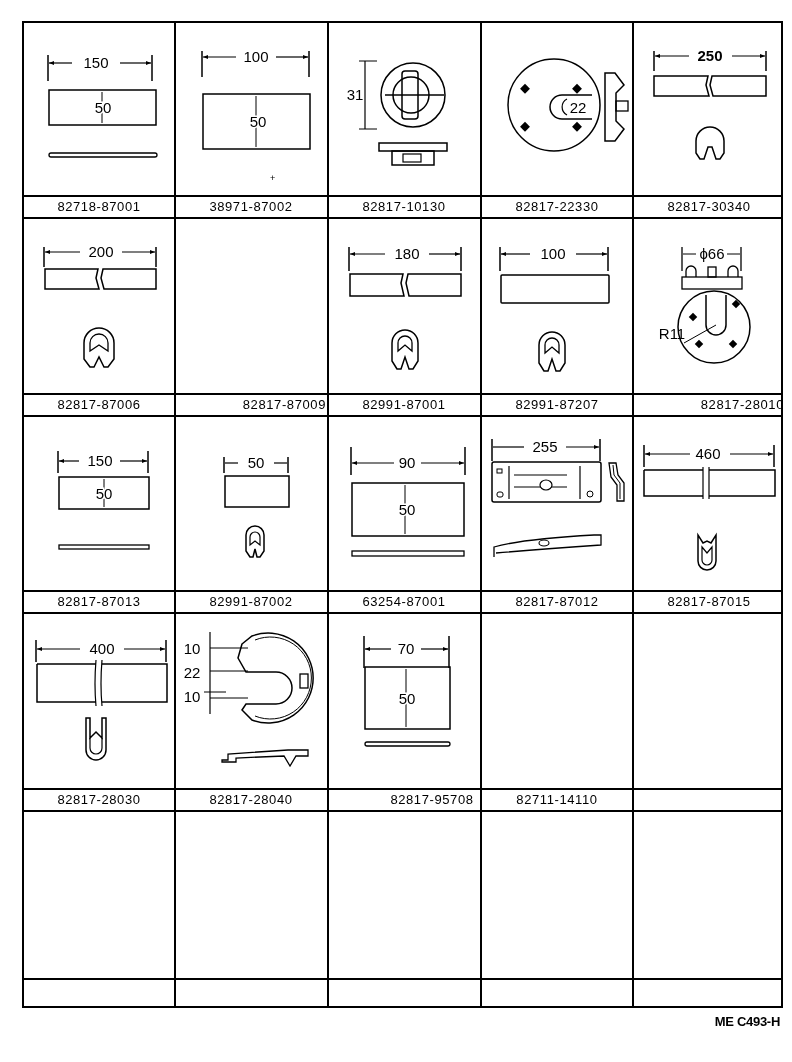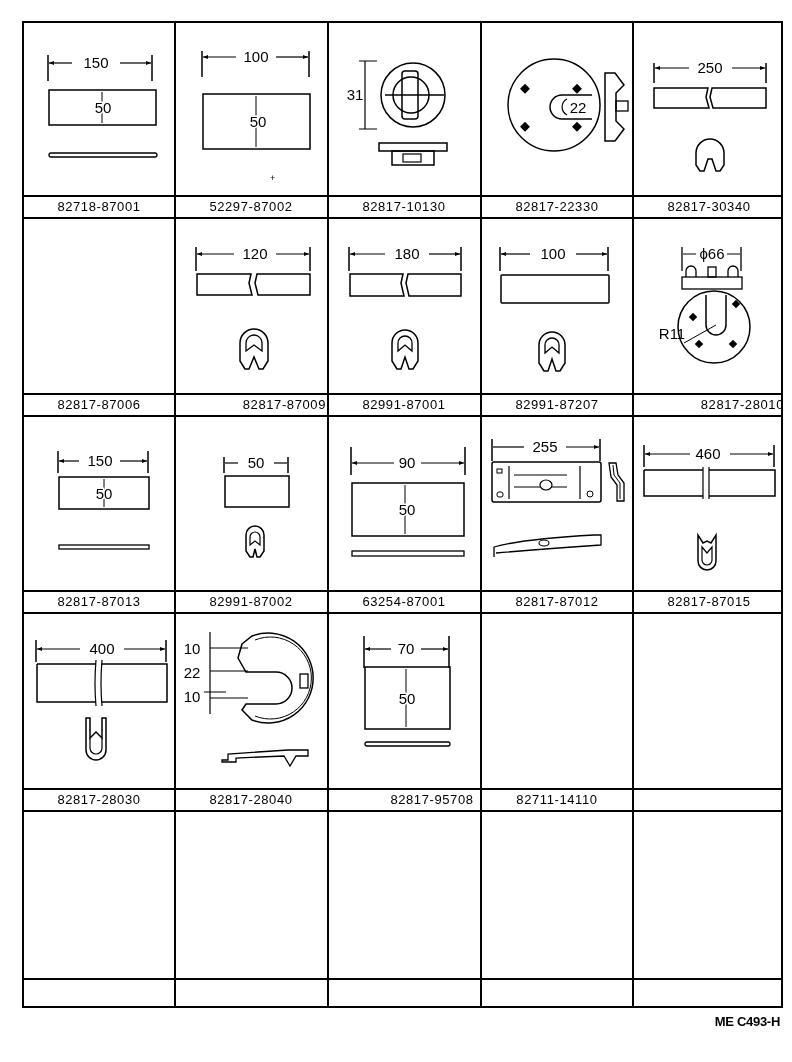--- a/index.html
+++ b/index.html
@@ -89,54 +89,54 @@
       <rect x="92" y="62" width="7" height="7" fill="#000" transform="rotate(45 95 65)"></rect>
       <rect x="40" y="100" width="7" height="7" fill="#000" transform="rotate(45 43 103)"></rect>
       <rect x="92" y="100" width="7" height="7" fill="#000" transform="rotate(45 95 103)"></rect>
       <path d="M110 72 L80 72 A12 12 0 0 0 80 96 L110 96" fill="none" stroke="#000" stroke-width="1.5"></path>
       <path d="M85 76 A9 9 0 0 0 85 92" fill="none" stroke="#000" stroke-width="1.2"></path>
       <text x="96" y="90" font-size="15" text-anchor="middle">22</text>
       <path d="M123 50 L133 50 L142 62 L134 70 L134 98 L142 106 L133 118 L123 118 Z" fill="none" stroke="#000" stroke-width="1.5"></path>
       <rect x="134" y="78" width="12" height="10" fill="none" stroke="#000" stroke-width="1.3"></rect>
     </svg>
   </div>
-  <div class="cell" style="left:610px;top:12px;width:151px;height:152px;">
+  <div class="cell" style="left:610px;top:0;width:151px;height:152px;font-weight:bold;">
     <svg width="151" height="172">
       <line x1="20" y1="28" x2="20" y2="48" stroke="#000" stroke-width="1.5"></line>
       <line x1="132" y1="28" x2="132" y2="48" stroke="#000" stroke-width="1.5"></line>
       <line x1="21" y1="33" x2="55" y2="33" stroke="#000" stroke-width="1.2"></line>
       <line x1="98" y1="33" x2="131" y2="33" stroke="#000" stroke-width="1.2"></line>
       <polygon points="21,33 26,31 26,35" fill="#000"></polygon>
         <polygon points="131,33 126,31 126,35" fill="#000"></polygon>
       <text x="76" y="38" font-size="15" text-anchor="middle">250</text>
       <path d="M20 53 L74 53 L72 62 L75 73 L20 73 Z" fill="none" stroke="#000" stroke-width="1.5"></path>
       <path d="M78 53 L132 53 L132 73 L79 73 L76 62 Z" fill="none" stroke="#000" stroke-width="1.5"></path>
       <path d="M66 136 L62 130 L62 118 A14 14 0 0 1 90 118 L90 130 L86 136 L82 136 L78 124 L74 124 L70 136 Z" fill="none" stroke="#000" stroke-width="1.5"></path>
     </svg>
   </div>
 
   <div class="label" style="left:0;top:176px;">82718-87001</div>
-  <div class="label" style="left:152px;top:176px;">52297-87002</div>
+  <div class="label" style="left:152px;top:176px;">38971-87002</div>
   <div class="label" style="left:305px;top:176px;">82817-10130</div>
   <div class="label" style="left:458px;top:176px;">82817-22330</div>
   <div class="label" style="left:610px;top:176px;">82817-30340</div>
 
-  <div class="cell" style="left:152px;top:196px;width:151px;height:174px;">
-    <svg width="151" height="174">
-      <line x1="20" y1="28" x2="20" y2="52" stroke="#000" stroke-width="1.5"></line>
-      <line x1="134" y1="28" x2="134" y2="52" stroke="#000" stroke-width="1.5"></line>
-      <line x1="21" y1="35" x2="58" y2="35" stroke="#000" stroke-width="1.2"></line>
-      <line x1="100" y1="35" x2="133" y2="35" stroke="#000" stroke-width="1.2"></line>
-      <polygon points="21,35 26,33 26,37" fill="#000"></polygon>
-        <polygon points="133,35 128,33 128,37" fill="#000"></polygon>
-      <text x="79" y="40" font-size="15" text-anchor="middle">120</text>
-      <path d="M21 55 L75 55 L73 64 L76 76 L21 76 Z" fill="none" stroke="#000" stroke-width="1.5"></path>
-      <path d="M81 55 L134 55 L134 76 L82 76 L79 64 Z" fill="none" stroke="#000" stroke-width="1.5"></path>
-      <path d="M69 150 L64 142 L64 124 A14 14 0 0 1 92 124 L92 142 L87 150 L83 150 L78 138 L73 150 Z" fill="none" stroke="#000" stroke-width="1.5"></path>
-      <path d="M70 132 L70 124 A8 8 0 0 1 86 124 L86 132 L78 126 Z" fill="none" stroke="#000" stroke-width="1.3"></path>
+  <div class="cell" style="left:0;top:196px;width:150px;height:174px;">
+    <svg width="150" height="174">
+      <line x1="20" y1="28" x2="20" y2="48" stroke="#000" stroke-width="1.5"></line>
+      <line x1="132" y1="28" x2="132" y2="48" stroke="#000" stroke-width="1.5"></line>
+      <line x1="21" y1="33" x2="56" y2="33" stroke="#000" stroke-width="1.2"></line>
+      <line x1="98" y1="33" x2="131" y2="33" stroke="#000" stroke-width="1.2"></line>
+      <polygon points="21,33 26,31 26,35" fill="#000"></polygon>
+        <polygon points="131,33 126,31 126,35" fill="#000"></polygon>
+      <text x="77" y="38" font-size="15" text-anchor="middle">200</text>
+      <path d="M21 50 L74 50 L72 59 L75 70 L21 70 Z" fill="none" stroke="#000" stroke-width="1.5"></path>
+      <path d="M79 50 L132 50 L132 70 L80 70 L77 59 Z" fill="none" stroke="#000" stroke-width="1.5"></path>
+      <path d="M66 148 L60 140 L60 124 A15 15 0 0 1 90 124 L90 140 L84 148 L80 148 L75 138 L70 148 Z" fill="none" stroke="#000" stroke-width="1.5"></path>
+      <path d="M66 132 L66 124 A9 9 0 0 1 84 124 L84 132 L75 126 Z" fill="none" stroke="#000" stroke-width="1.3"></path>
     </svg>
   </div>
   <div class="cell" style="left:305px;top:196px;width:148px;height:174px;border-radius:6px;">
     <svg width="151" height="174">
       <line x1="20" y1="28" x2="20" y2="52" stroke="#000" stroke-width="1.5"></line>
       <line x1="132" y1="28" x2="132" y2="52" stroke="#000" stroke-width="1.5"></line>
       <line x1="21" y1="35" x2="56" y2="35" stroke="#000" stroke-width="1.2"></line>
       <line x1="100" y1="35" x2="131" y2="35" stroke="#000" stroke-width="1.2"></line>
       <polygon points="21,35 26,33 26,37" fill="#000"></polygon>
         <polygon points="131,35 126,33 126,37" fill="#000"></polygon>

